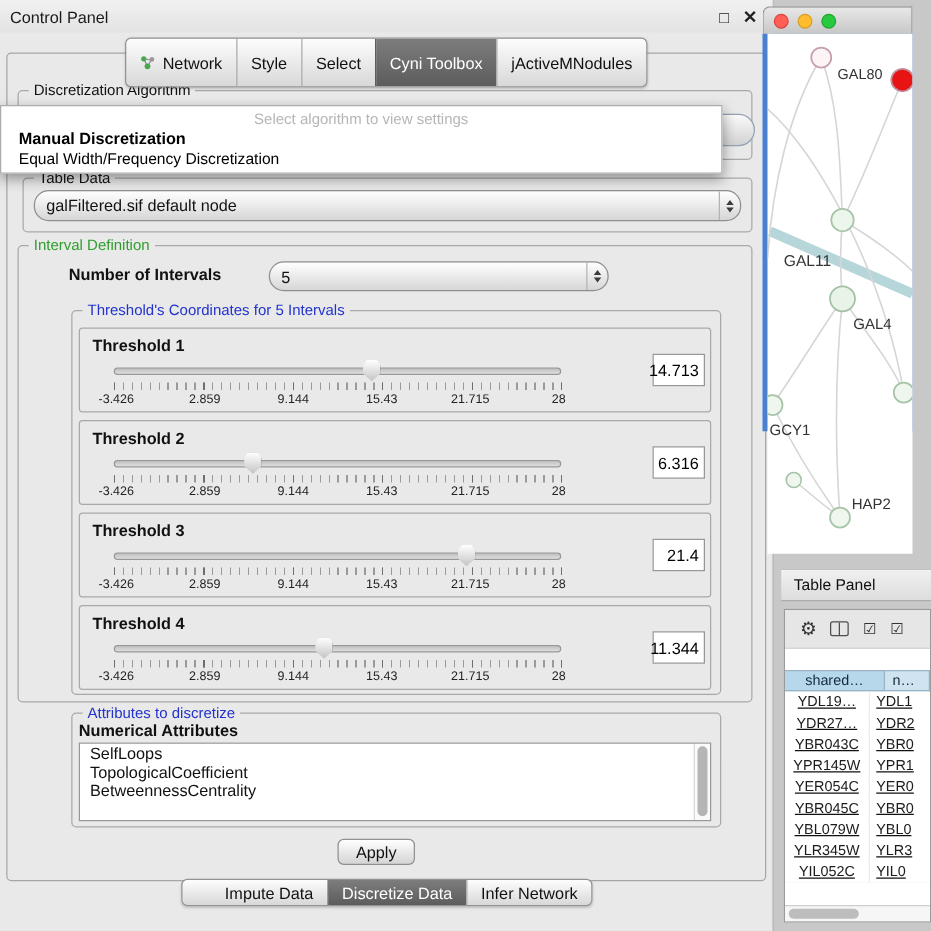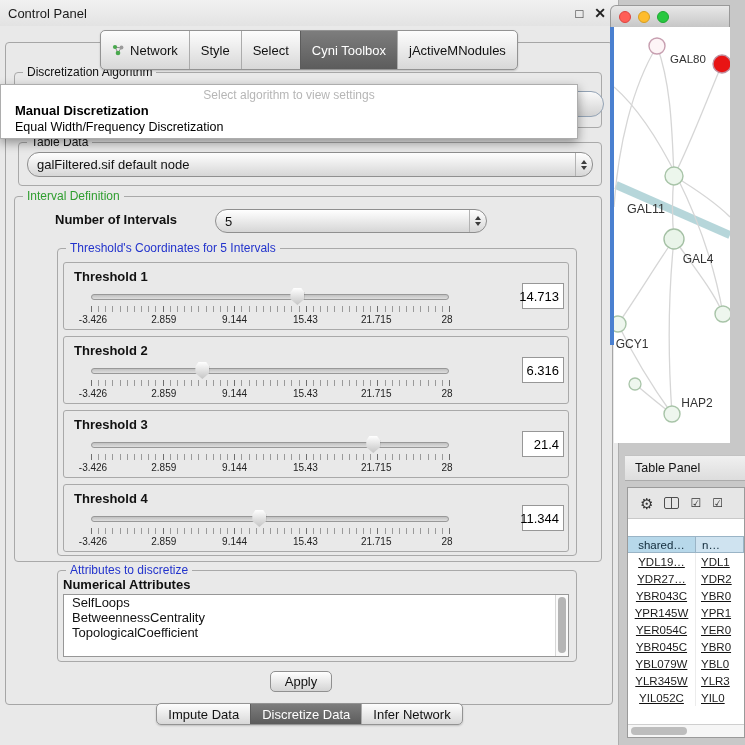--- a/index.html
+++ b/index.html
@@ -83,21 +83,21 @@
   .tp-header { position:absolute; left:625px; top:455px; width:124px; height:26px; background:linear-gradient(#f0f0f0,#dddddd);
     border-top:1px solid #c2c2c2; border-bottom:1px solid #ababab; display:flex; align-items:center; padding-left:10px; font-size:12.5px; color:#111; }
   .tpanel { position:absolute; left:627px; top:487px; width:118px; height:251px; background:#e6e6e6; border:1px solid #9a9a9a; }
   .tp-toolbar { height:30px; display:flex; align-items:center; gap:11px; padding-left:12px; }
   .tp-toolbar .gear { font-size:15px; color:#333; line-height:1; }
   .columns-icon { width:15px; height:12px; border:1px solid #4e4e4e; border-radius:2px; background-image:linear-gradient(#4e4e4e,#4e4e4e); background-size:1px 100%; background-position:center; background-repeat:no-repeat; }
   .tp-toolbar .check { font-size:12px; color:#333; line-height:1; }
   .tp-white { height:18px; background:#fff; border-top:1px solid #c9c9c9; }
   .tp-head-row { display:flex; height:17px; }
   .tp-head-cell { font-size:11.5px; display:flex; align-items:center; padding-left:6px; border:1px solid #9ab4c6; border-left:none; color:#102a3a; white-space:nowrap; overflow:hidden; }
-  .tp-head-cell.c1 { width:68px; background:#b7d8ea; justify-content:center; padding-left:0; }
+  .tp-head-cell.c1 { width:80px; background:#b7d8ea; justify-content:center; padding-left:0; }
   .tp-head-cell.c2 { flex:1; background:#cfe3f0; }
   .tp-rows { background:#fff; }
   .tp-row { display:flex; height:17px;text-decoration:underline; }
   .tp-cell { font-size:11.5px; display:flex; align-items:center; white-space:nowrap; overflow:hidden; color:#1c1c1c; }
   .tp-cell.c1 { width:68px; justify-content:center; border-right:1px solid #ececec; }
   .tp-cell.c2 { flex:1; padding-left:5px; }
   .tp-fill { background:#fff; height:20px; }
   .tp-hscroll { position:absolute; left:0; right:0; bottom:0; height:13px; background:#f6f6f6; border-top:1px solid #cfcfcf; }
   .tp-hthumb { position:absolute; left:3px; top:2px; width:56px; height:8px; border-radius:4px; background:#bdbdbd; }
 </style>
@@ -216,22 +216,22 @@
         </div>
         <div class="thr-value">11.344</div>
       </div>
 
       <div class="group" style="left:51px; top:527px; width:520px; height:92px;">
         <span class="legend blue">Attributes to discretize</span>
       </div>
       <span class="bold-label" style="position:absolute; left:57px; top:534px;">Numerical Attributes</span>
       <div class="attr-list">
         <div class="attr-item">SelfLoops</div>
+        <div class="attr-item">TopologicalCoefficient</div>
         <div class="attr-item">BetweennessCentrality</div>
-        <div class="attr-item">TopologicalCoefficient</div>
         <div class="attr-scroll">
           <div class="attr-thumb"></div>
         </div>
       </div>
 
       <div class="apply-btn">Apply</div>
     </div>
 
     <div class="tabbar">
       <div class="seg">
@@ -262,21 +262,21 @@
     </div>
 
     <div class="combo-stub"></div>
     <div class="overlay">
       <div class="overlay-row placeholder">Select algorithm to view settings</div>
       <div class="overlay-row bold">Manual Discretization</div>
       <div class="overlay-row">Equal Width/Frequency Discretization</div>
     </div>
 
     <div class="bottom-tabbar">
-      <div class="seg" style="height:22px;">
+      <div class="seg" style="height:22px;padding-left:23px;">
         <span class="seg-item">
             <span>Impute Data</span>
           </span>
         <span class="seg-item selected">
             <span>Discretize Data</span>
           </span>
         <span class="seg-item">
             <span>Infer Network</span>
           </span>
       </div>

